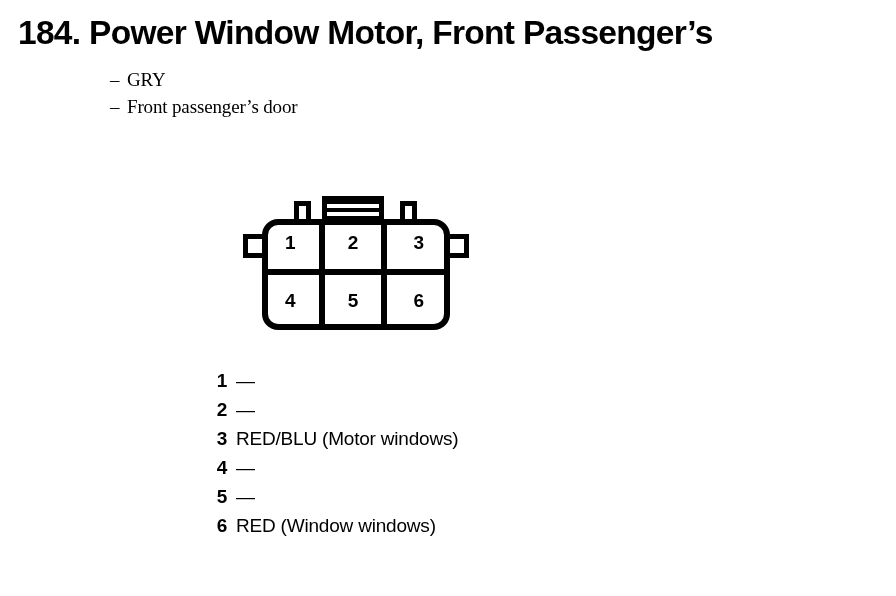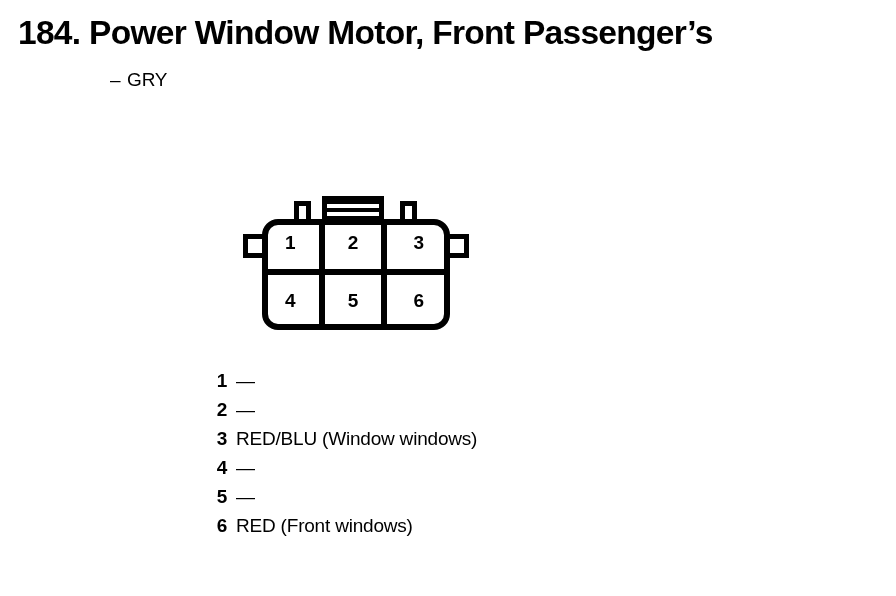--- a/index.html
+++ b/index.html
@@ -30,20 +30,21 @@
     transform: scaleX(0.985);
     transform-origin: left top;
   }
 
   
   .desc-list {
     position: absolute;
     left: 110px;
     top: 66px;
     width: 640px;
+    font-family: Liberation Serif, serif;
   }
   .desc-item {
     font-size: 19px;
     line-height: 27px;
     white-space: nowrap;
     letter-spacing: -0.15px;
   }
   .desc-dash {
     display: inline-block;
     width: 17px;
@@ -177,20 +178,23 @@
 </style>
 </head>
 <body>
 
 <div class="page-title">184. Power Window Motor, Front Passenger’s</div>
 
 <div class="desc-list">
   <div class="desc-item">
     <span class="desc-dash">–</span><span>GRY</span>
   </div>
+  <div class="desc-item">
+    <span class="desc-dash">–</span><span>Front passenger’s door</span>
+  </div>
 </div>
 
 <div class="connector">
 
   <div class="latch">
     <div class="latch-rib r1"></div>
     <div class="latch-rib r2"></div>
   </div>
 
   <div class="tab tab-left"></div>
@@ -227,27 +231,27 @@
   <div class="pin-row">
     <span class="pin-row-num">1</span>
     <span class="pin-row-val">—</span>
   </div>
   <div class="pin-row">
     <span class="pin-row-num">2</span>
     <span class="pin-row-val">—</span>
   </div>
   <div class="pin-row">
     <span class="pin-row-num">3</span>
-    <span class="pin-row-val">RED/BLU (Window windows)</span>
+    <span class="pin-row-val">RED/BLU (Motor windows)</span>
   </div>
   <div class="pin-row">
     <span class="pin-row-num">4</span>
     <span class="pin-row-val">—</span>
   </div>
   <div class="pin-row">
     <span class="pin-row-num">5</span>
     <span class="pin-row-val">—</span>
   </div>
   <div class="pin-row">
     <span class="pin-row-num">6</span>
-    <span class="pin-row-val">RED (Front windows)</span>
+    <span class="pin-row-val">RED (Window windows)</span>
   </div>
 </div>
 
 </body></html>

